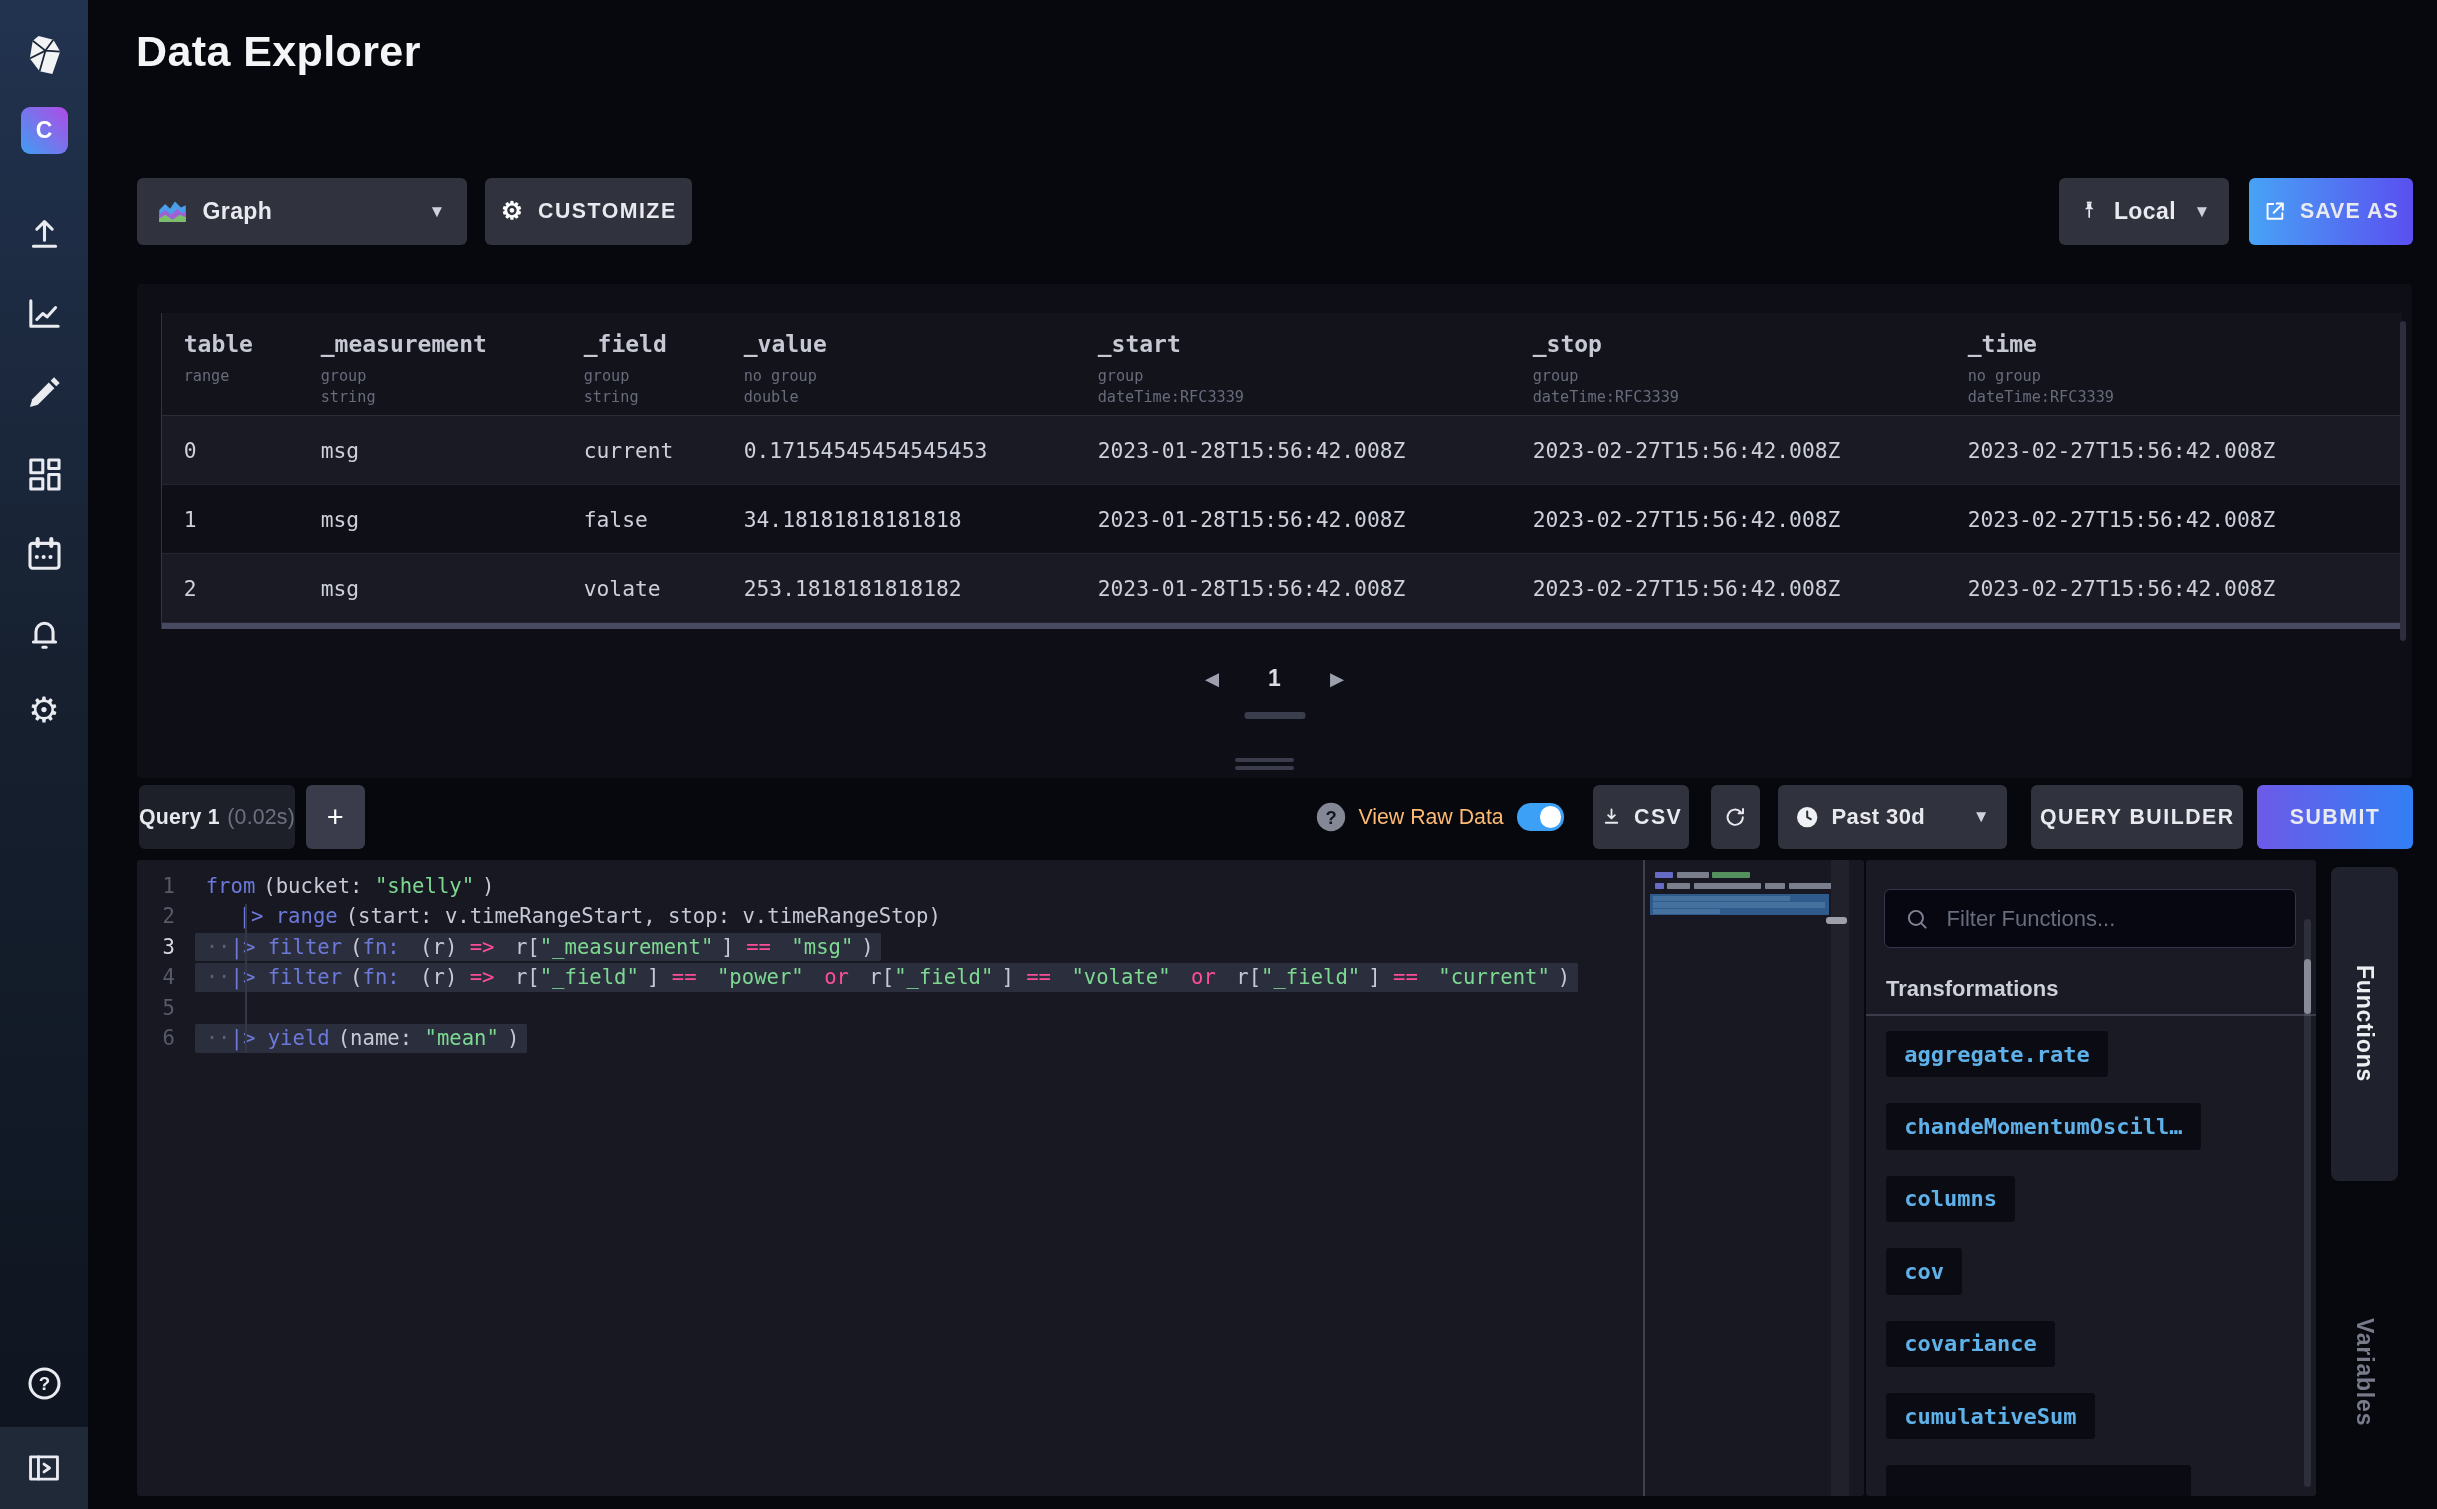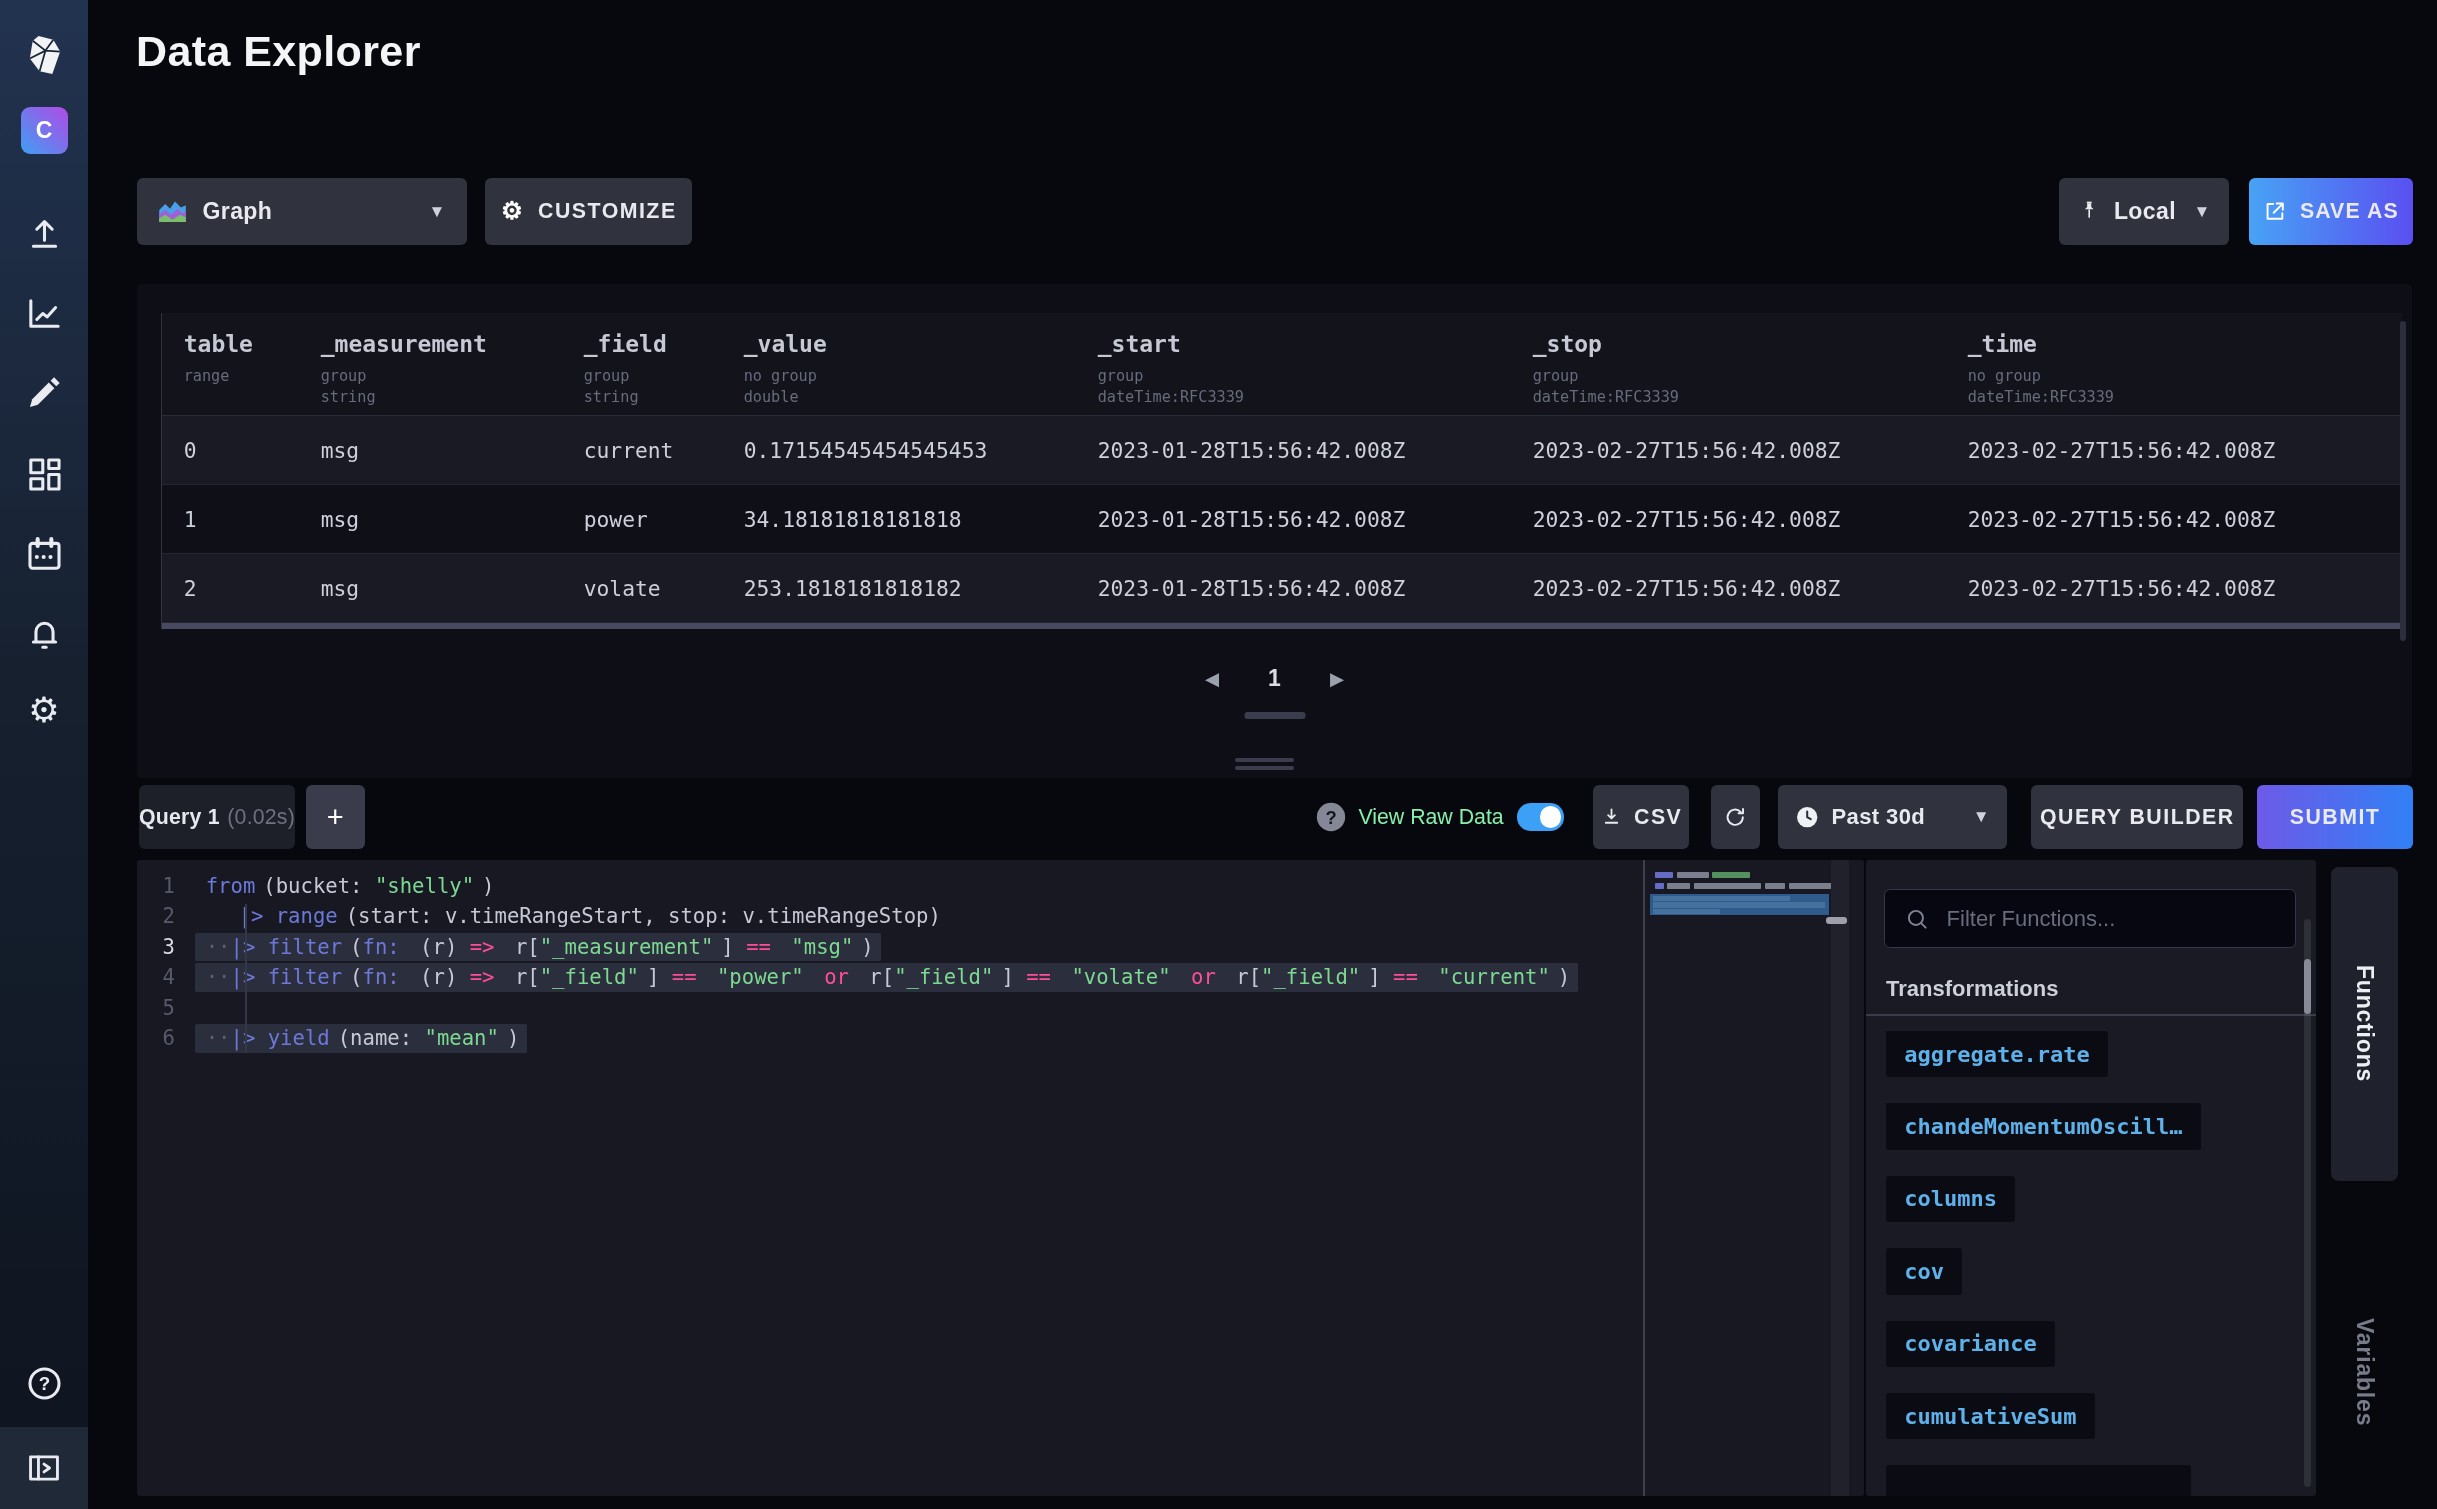--- a/index.html
+++ b/index.html
@@ -57,21 +57,21 @@
   .drag-handle div { height:3.8px; background:#3b3d4c; border-radius:2.3px; margin-bottom:4.6px; }
 
   
   .query-toolbar { position:absolute; left:139px; top:785px; right:25px; height:64px; display:flex; align-items:center; }
   .query-tab { width:156px; height:64px; background:#1d1f29; border-radius:6.1px; display:flex; align-items:center; justify-content:center;
     font-size:21.3px; font-weight:bold; color:#e6e8ee; cursor:pointer; letter-spacing:0.2px; }
   .query-tab .dur { color:#6e7180; font-weight:normal; margin-left:7.6px; }
   .add-tab { width:59px; height:64px; margin-left:10.7px; background:#3a3c4b; border-radius:6.1px; display:flex; align-items:center; justify-content:center;
     color:#fff; font-size:29px; font-weight:normal; cursor:pointer; }
   .qt-right { margin-left:auto; display:flex; align-items:center; }
-  .raw-label { font-size:21.3px; color:#86efac; margin-left:10.7px; }
+  .raw-label { font-size:21.3px; color:#fdba74; margin-left:10.7px; }
   .toggle { position:relative; width:47px; height:27.4px; border-radius:13.7px; background:var(--accent-blue,#3da0f7); margin-left:13.7px; cursor:pointer; }
   .toggle .knob { position:absolute; right:3px; top:3px; width:21.3px; height:21.3px; border-radius:50%; background:#fff; }
   .csv-btn { width:96px; height:64px; margin-left:29px; }
   .csv-btn svg { margin-right:10.7px; }
   .refresh-btn { width:49px; height:64px; margin-left:21.3px; }
   .range-dd { width:229px; height:64px; margin-left:18.3px; justify-content:flex-start; padding:0 17px; letter-spacing:0.4px; }
   .range-dd .lbl { margin-left:12.2px; font-size:22px; }
   .qb-btn { width:212px; height:64px; margin-left:24.4px; letter-spacing:1.5px; }
   .submit-btn { width:156px; height:64px; margin-left:13.7px; letter-spacing:1.5px;
     background:linear-gradient(90deg,var(--submit-grad-start,#6d5ae8),var(--submit-grad-end,#3180f5)); }
@@ -266,21 +266,21 @@
             <div class="td">msg</div>
             <div class="td">current</div>
             <div class="td">0.17154545454545453</div>
             <div class="td">2023-01-28T15:56:42.008Z</div>
             <div class="td">2023-02-27T15:56:42.008Z</div>
             <div class="td">2023-02-27T15:56:42.008Z</div>
           </div>
           <div class="tr">
             <div class="td">1</div>
             <div class="td">msg</div>
-            <div class="td">power</div>
+            <div class="td">false</div>
             <div class="td">34.18181818181818</div>
             <div class="td">2023-01-28T15:56:42.008Z</div>
             <div class="td">2023-02-27T15:56:42.008Z</div>
             <div class="td">2023-02-27T15:56:42.008Z</div>
           </div>
           <div class="tr">
             <div class="td">2</div>
             <div class="td">msg</div>
             <div class="td">volate</div>
             <div class="td">253.1818181818182</div>

